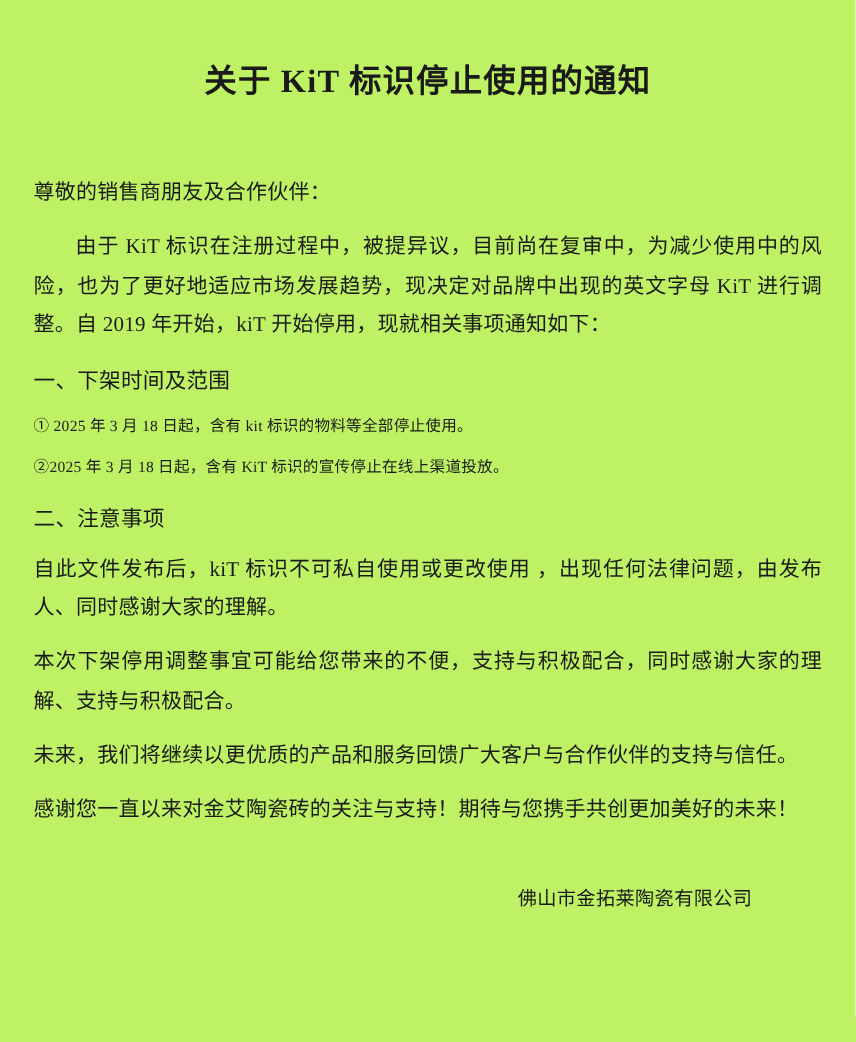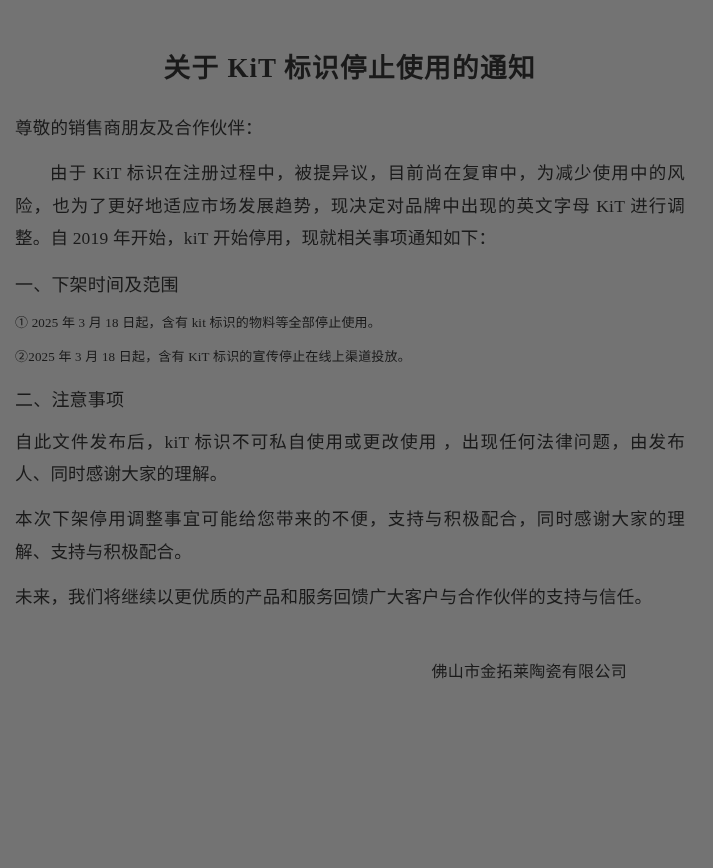--- a/index.html
+++ b/index.html
@@ -13,35 +13,35 @@
     height: 868px;
     font-family: "Liberation Serif", "DejaVu Serif", serif;
     color: #1a1a1a;
     -webkit-font-smoothing: antialiased;
   }
   .page {
     position: relative;
     width: 713px;
     height: 868px;
     box-sizing: border-box;
-    padding: 34px 28px 0 15px;
-    background: #737373;
+    padding: 34px 28px 0 28px;
+    background: #bef264;
     overflow: hidden;
   }
   .doc-title {
     text-align: center;
     font-size: 27px;
     font-weight: bold;
     letter-spacing: 1px;
     margin: 16px 0 0 0;
     line-height: 1.4;
     font-family: "Liberation Serif", "DejaVu Serif", serif;
   }
   .body-block {
-    margin-top: 24px;
+    margin-top: 56px;
   }
   p {
     margin: 0 0 13px 0;
     font-size: 17.5px;
     line-height: 1.85;
     text-align: justify;
     text-justify: inter-ideograph;
     letter-spacing: 0.2px;
   }
   .indent {
@@ -88,20 +88,21 @@
     <p class="indent">由于 KiT 标识在注册过程中，被提异议，目前尚在复审中，为减少使用中的风险，也为了更好地适应市场发展趋势，现决定对品牌中出现的英文字母 KiT 进行调整。自 2019 年开始，kiT 开始停用，现就相关事项通知如下：</p>
 
     <p class="section-head">一、下架时间及范围</p>
     <p class="list-item">① 2025 年 3 月 18 日起，含有 kit 标识的物料等全部停止使用。</p>
     <p class="list-item">②2025 年 3 月 18 日起，含有 KiT 标识的宣传停止在线上渠道投放。</p>
 
     <p class="section-head">二、注意事项</p>
     <p>自此文件发布后，kiT 标识不可私自使用或更改使用 ，出现任何法律问题，由发布人、同时感谢大家的理解。</p>
     <p>本次下架停用调整事宜可能给您带来的不便，支持与积极配合，同时感谢大家的理解、支持与积极配合。</p>
     <p>未来，我们将继续以更优质的产品和服务回馈广大客户与合作伙伴的支持与信任。</p>
+    <p>感谢您一直以来对金艾陶瓷砖的关注与支持！期待与您携手共创更加美好的未来！</p>
 
   </div>
 
   <div class="sign-block">
     <div class="sign-line">佛山市金拓莱陶瓷有限公司</div>
   </div>
 
 </div>
 
 </body></html>

